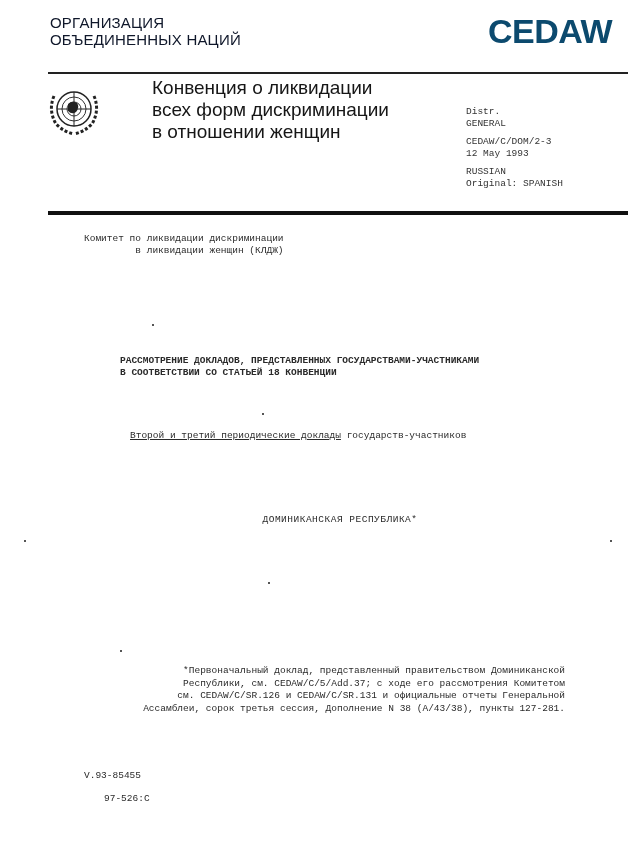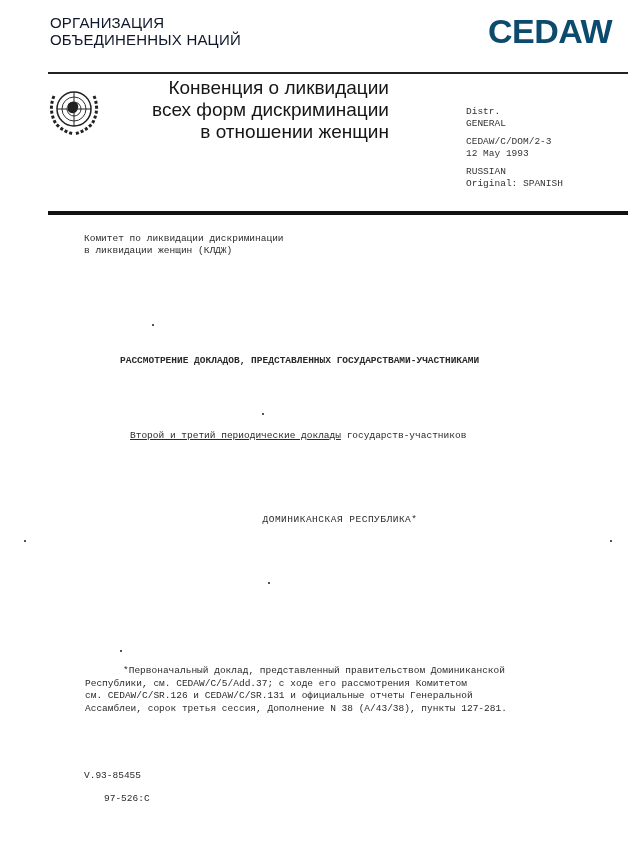--- a/index.html
+++ b/index.html
@@ -3,24 +3,24 @@
 <meta charset="utf-8">
 <style>
   html, body { margin: 0; padding: 0; background: #ffffff; }
   body { width: 640px; height: 858px; position: relative; overflow: hidden; color: #111; }
   .abs { position: absolute; }
   .org { left: 50px; top: 14px; font-family: "Liberation Sans", sans-serif; font-size: 15px; line-height: 17px; font-weight: normal; letter-spacing: 0.2px; color: #0f172a; }
   .brand { right: 28px; top: 12px; font-family: "Liberation Sans", sans-serif; font-weight: bold; font-size: 34px; letter-spacing: -0.5px; color: #0c4a6e; }
   .rule-thin { left: 48px; width: 580px; top: 72px; height: 2px; background: #222; }
   .rule-thick { left: 48px; width: 580px; top: 211px; height: 4px; background: #111; }
   .emblem { left: 42px; top: 84px; width: 64px; height: 54px; }
-  .conv { left: 152px; top: 77px; font-family: "Liberation Sans", sans-serif; font-size: 19px; line-height: 22px; color: #161616; text-align: right; }
+  .conv { left: 152px; top: 77px; font-family: "Liberation Sans", sans-serif; font-size: 19px; line-height: 22px; color: #161616; }
   .meta { left: 466px; top: 106px; font-family: "Liberation Mono", monospace; font-size: 9.5px; line-height: 12px; color: #333; }
   .meta .gap { height: 6px; }
-  .mono { font-family: "Liberation Mono", monospace; color: #2a2a2a; }
+  .mono { font-family: "Liberation Mono", monospace; color: #2a2a2a; text-align: right; }
   .committee { left: 84px; top: 233px; font-size: 9.5px; line-height: 12px; }
   .heading { left: 120px; width: 440px; top: 355px; font-size: 9.5px; line-height: 12px; text-align: left; font-weight: bold; }
   .subhead { left: 130px; width: 400px; top: 430px; font-size: 9.5px; text-align: left; }
   .subhead .u { text-decoration: underline; }
   .country { left: 240px; width: 200px; top: 514px; font-size: 9.5px; text-align: center; letter-spacing: 0.5px; }
   .footnote { left: 85px; width: 480px; top: 665px; font-size: 9.5px; line-height: 12.5px; }
   .footnote .ind { padding-left: 38px; }
   .docnum1 { left: 84px; top: 770px; font-size: 9.5px; }
   .docnum2 { left: 84px; top: 793px; font-size: 9.5px; margin-left: 20px; }
   .speck { width: 2px; height: 2px; background: #555; }
@@ -67,20 +67,21 @@
 
 <div class="abs rule-thick"></div>
 
 <div class="abs mono committee">
   <div>Комитет по ликвидации дискриминации</div>
   <div>в ликвидации женщин (КЛДЖ)</div>
 </div>
 
 <div class="abs mono heading">
   <div>РАССМОТРЕНИЕ ДОКЛАДОВ, ПРЕДСТАВЛЕННЫХ ГОСУДАРСТВАМИ-УЧАСТНИКАМИ</div>
+  <div>В СООТВЕТСТВИИ СО СТАТЬЕЙ 18 КОНВЕНЦИИ</div>
 </div>
 
 <div class="abs mono subhead">
   <span class="u">Второй и третий периодические доклады</span><span> государств-участников</span>
 </div>
 
 <div class="abs mono country">ДОМИНИКАНСКАЯ РЕСПУБЛИКА*</div>
 
 <div class="abs mono footnote">
   <div class="ind">*Первоначальный доклад, представленный правительством Доминиканской</div>

